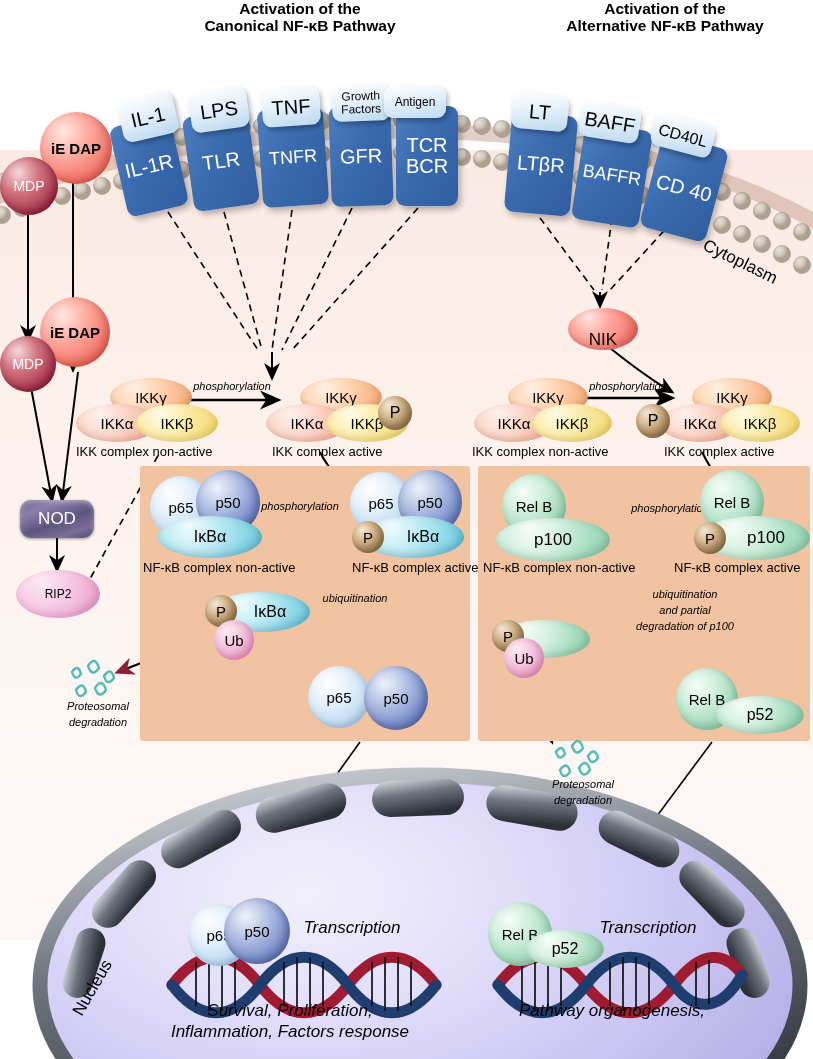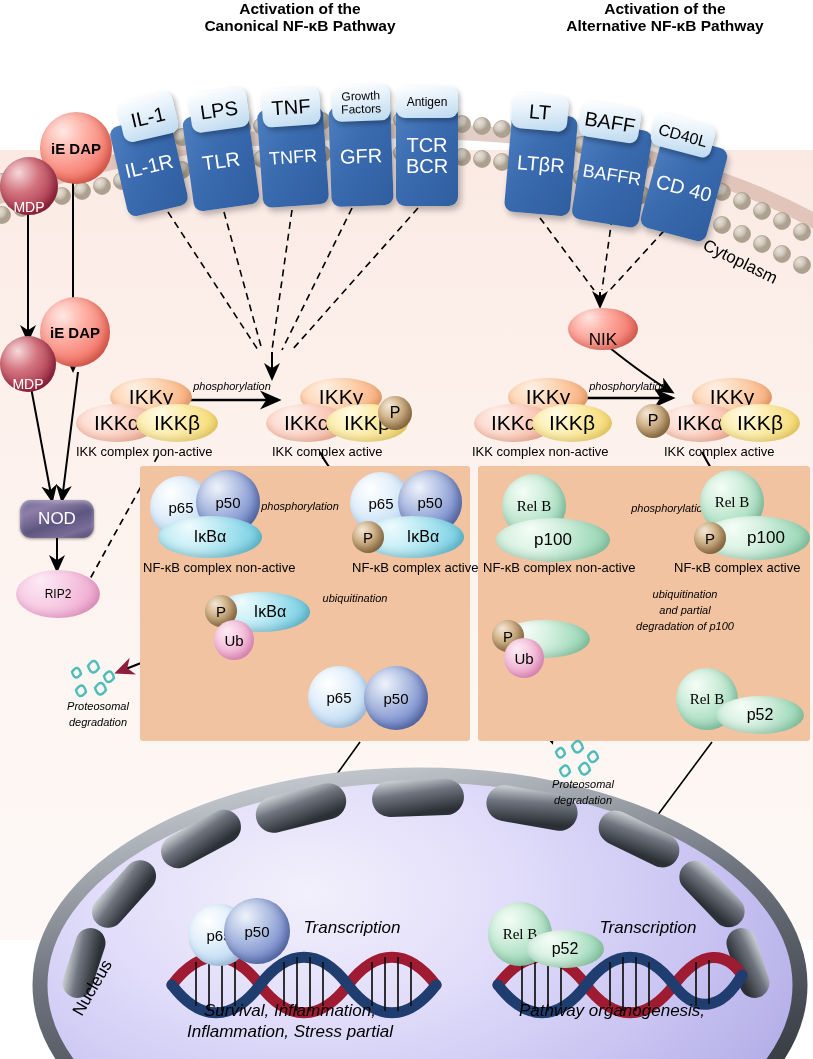--- a/index.html
+++ b/index.html
@@ -21,43 +21,43 @@
 
   
   #nucleus{position:absolute;left:40px;top:775px;width:760px;height:420px;border-radius:50%;
      background:radial-gradient(ellipse at 35% 28%,#f2f0fb 0%,#e2defa 28%,#cbc6f2 55%,#b4aee8 78%,#a49ddf 100%);
      overflow:hidden;}
 
   
   .sphere{position:absolute;border-radius:50%;display:flex;align-items:center;justify-content:center;
           font-size:15px;color:#000;text-align:center;}
   .ellipse{position:absolute;border-radius:50%;display:flex;align-items:center;justify-content:center;
-          font-size:21px;color:#000;text-align:center;}
+          font-size:15px;color:#000;text-align:center;}
 
   
   .sp-blue-light{background:radial-gradient(circle at 33% 28%,#ffffff 0%,#e4f0fb 35%,#c6dff4 65%,#a9cbe8 100%);
                  box-shadow:inset -3px -3px 7px rgba(80,110,150,.35);}
   .sp-blue-dark{background:radial-gradient(circle at 33% 28%,#eef3fb 0%,#b9c6e6 30%,#7f93cf 65%,#5b72b8 100%);
                 box-shadow:inset -3px -3px 8px rgba(30,45,90,.45);}
   .sp-green{background:radial-gradient(circle at 33% 28%,#f4fdf7 0%,#d4f0de 30%,#a8ddc0 65%,#8ccbab 100%);
-            box-shadow:inset -3px -3px 8px rgba(30,90,60,.3);font-family:Liberation Serif, serif;}
+            box-shadow:inset -3px -3px 8px rgba(30,90,60,.3);}
   .el-green{background:radial-gradient(circle at 30% 25%,#f5fdf8 0%,#d7f1e1 32%,#a9dec1 70%,#92d0ae 100%);
             box-shadow:inset -3px -3px 8px rgba(30,90,60,.25);}
   .el-cyan{background:radial-gradient(circle at 30% 25%,#eefbfd 0%,#c6eef6 30%,#8fd9ea 70%,#6cc9de 100%);
             box-shadow:inset -3px -3px 8px rgba(20,90,110,.3);}
   .el-orange{background:radial-gradient(circle at 30% 25%,#fff0e3 0%,#ffd8b8 35%,#f9b98c 75%,#f2a876 100%);
             box-shadow:inset -2px -3px 7px rgba(150,70,20,.28);}
   .el-pinkorange{background:radial-gradient(circle at 30% 25%,#fff1ec 0%,#fdd9cd 35%,#f8bda9 75%,#f4ad96 100%);
             box-shadow:inset -2px -3px 7px rgba(150,70,40,.25);}
   .el-yellow{background:radial-gradient(circle at 30% 25%,#fffbe5 0%,#fdeeb0 35%,#f7df84 75%,#f2d569 100%);
             box-shadow:inset -2px -3px 7px rgba(140,110,10,.25);}
   .sp-red{background:radial-gradient(circle at 32% 27%,#ffe8e4 0%,#ffb3a8 30%,#f4786b 70%,#e8584c 100%);
           box-shadow:inset -3px -3px 8px rgba(120,20,10,.35);font-weight:bold;}
   .sp-darkred{background:radial-gradient(circle at 32% 27%,#f6d8da 0%,#d2737f 35%,#a8344c 75%,#8e1f3c 100%);
-          box-shadow:inset -3px -3px 8px rgba(70,0,20,.45);color:#fff;align-items:flex-end;}
+          box-shadow:inset -3px -3px 8px rgba(70,0,20,.45);color:#fff;}
   .el-red{background:radial-gradient(circle at 30% 22%,#ffe4e0 0%,#ffada3 32%,#f47e72 72%,#ea6055 100%);
           box-shadow:inset -3px -3px 8px rgba(120,20,10,.3);align-items:flex-end;}
   .el-pink{background:radial-gradient(circle at 30% 22%,#fdeaf4 0%,#f8cfe6 35%,#f0aed3 75%,#ea9ac8 100%);
           box-shadow:inset -3px -3px 8px rgba(130,30,90,.22);}
   .sp-pink{background:radial-gradient(circle at 32% 27%,#fdeaf3 0%,#f8cde3 32%,#f0a9cd 72%,#eb96c2 100%);
           box-shadow:inset -3px -3px 8px rgba(130,30,90,.3);}
   .sp-brown{background:radial-gradient(circle at 32% 27%,#f3e6d4 0%,#d9bd95 32%,#ab8a5e 72%,#8e6e45 100%);
           box-shadow:inset -3px -3px 8px rgba(60,40,10,.4);}
   .nodbox{position:absolute;border-radius:11px;
      background:linear-gradient(160deg,#6e6796 0%,#8d7ea8 25%,#5d5680 55%,#7a6d98 80%,#4e4870 100%);
@@ -366,21 +366,21 @@
   </div>
   <div class="ligand lig-small" style="left:332px;top:85px;width:58px;height:36px;transform:rotate(-2deg);white-space:pre-line;">
     <span style="white-space:pre-line;">Growth
 Factors</span>
   </div>
 
   <div class="recept" style="left:396px;top:106px;width:62px;height:100px;transform:rotate(0deg);white-space:pre-line;">
     <span style="white-space:pre-line;line-height:21px;">TCR
 BCR</span>
   </div>
-  <div class="ligand lig-small" style="left:396px;top:86px;width:62px;height:32px;">
+  <div class="ligand lig-small" style="left:384px;top:86px;width:62px;height:32px;">
     <span>Antigen</span>
   </div>
 
   <div class="recept" style="left:508px;top:114px;width:66px;height:100px;transform:rotate(5deg);">
     <span>LTβR</span>
   </div>
   <div class="ligand" style="left:512px;top:94px;width:56px;height:36px;transform:rotate(5deg);">
     <span>LT</span>
   </div>
 
@@ -590,22 +590,22 @@
   </div>
 
   <div class="sphere sp-blue-light" style="left:188px;top:904px;width:62px;height:62px;">
     <span>p65</span>
   </div>
   <div class="sphere sp-blue-dark" style="left:224px;top:898px;width:66px;height:66px;">
     <span>p50</span>
   </div>
   <div class="lbl-it" style="left:292px;top:918px;width:120px;font-size:17px;">Transcription</div>
   <div class="lbl-nuc" style="left:120px;top:1000px;width:340px;">
-    <div>Survival, Inflammation,</div>
-    <div>Inflammation, Stress partial</div>
+    <div>Survival, Proliferation,</div>
+    <div>Inflammation, Factors response</div>
   </div>
 
   <div class="sphere sp-green" style="left:488px;top:902px;width:64px;height:64px;font-size:15px;">
     <span>Rel B</span>
   </div>
   <div class="ellipse el-green" style="left:526px;top:930px;width:78px;height:38px;font-size:16px;">
     <span>p52</span>
   </div>
   <div class="lbl-it" style="left:588px;top:918px;width:120px;font-size:17px;">Transcription</div>
   <div class="lbl-nuc" style="left:452px;top:1000px;width:320px;">

